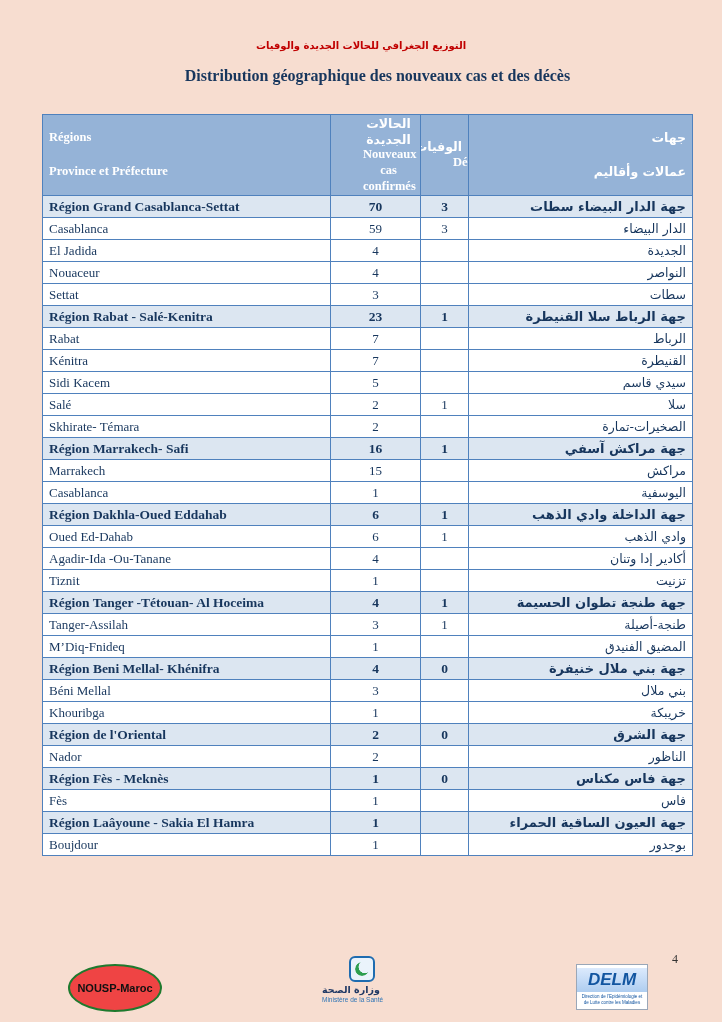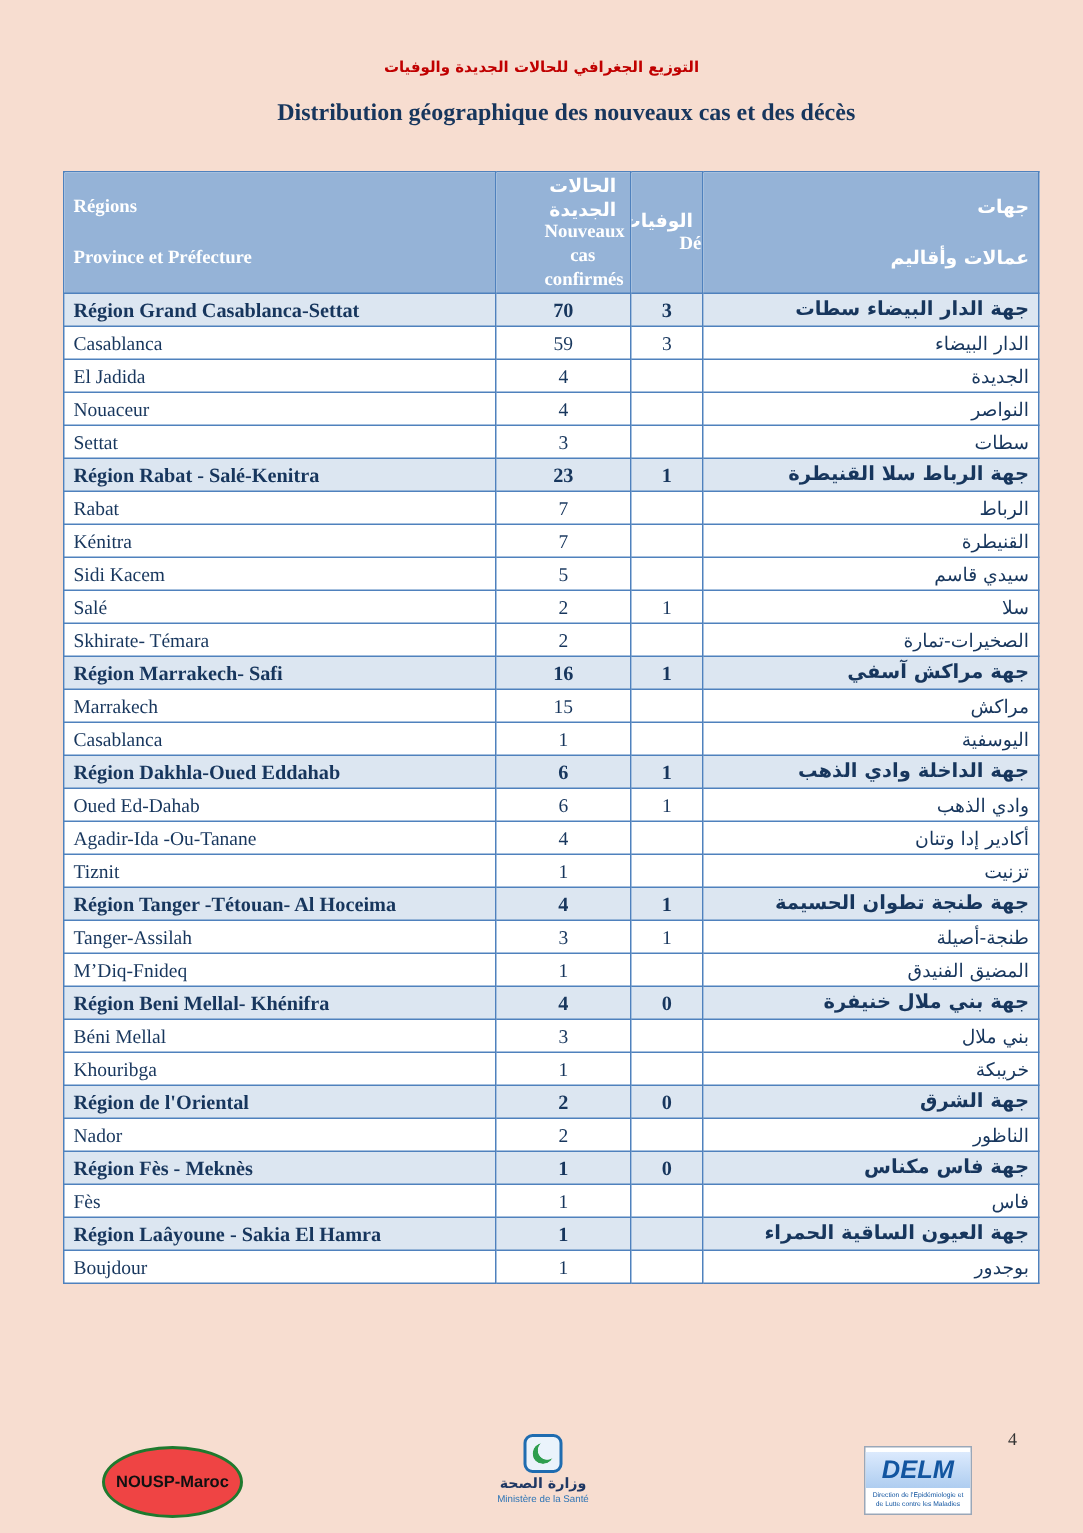--- a/index.html
+++ b/index.html
@@ -87,21 +87,21 @@
   .nousp-name {
     text-align: center; font-size: 11px; font-weight: bold;
     color: #111111; font-family: "Liberation Sans", sans-serif;
     line-height: 14px;
   }
   .nousp-green { height: 7px; background: #1e7a2e; margin: 2px 6px 0 6px; border-radius: 2px; }
 
   .logo-ministry {
     position: absolute; left: 322px; top: 6px;
     width: 80px; height: 62px;
-    text-align: center;
+    text-align: left;
   }
   .ministry-emblem {
     width: 26px; height: 26px; margin: 0 auto;
     border: 2px solid #1f6cb0; border-radius: 6px;
     background: #eaf3fb;
     display: flex; align-items: center; justify-content: center;
   }
   .crescent {
     width: 14px; height: 14px; border-radius: 50%;
     background: #2e9e4f;

